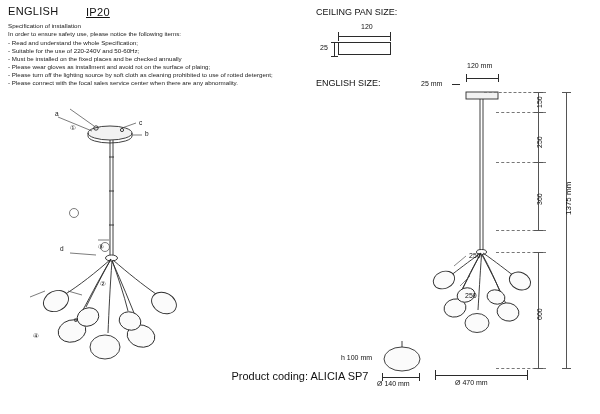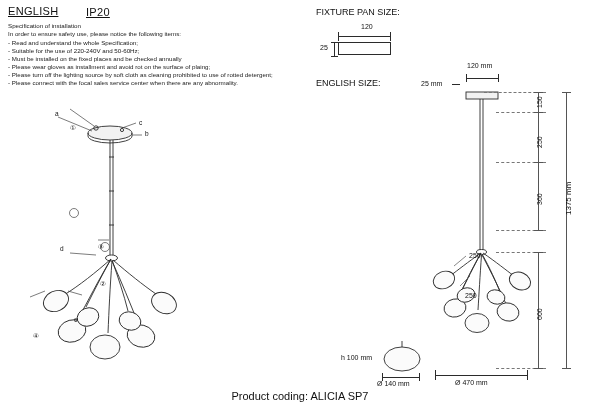--- a/index.html
+++ b/index.html
@@ -19,33 +19,33 @@
   .vline{width:1px;}
   .thin{background:#555;}
   .dash-h{position:absolute;height:0;border-top:1px dashed #777;}
   svg{display:block;overflow:visible;}
   .code{font-size:11px;text-align:center;width:100%;}
   .rot{transform-origin:0 0;}
 </style>
 </head>
 <body>
 
-<div class="abs hdr" style="left:8px;top:5px;text-decoration:underline;">ENGLISH</div>
+<div class="abs hdr" style="left:8px;top:5px;">ENGLISH</div>
 <div class="abs hdr" style="left:86px;top:6px;text-decoration:underline;">IP20</div>
 
 <div class="abs t" style="left:8px;top:22px;">Specification of installation</div>
 <div class="abs t" style="left:8px;top:30px;">In order to ensure safety use, please notice the following items:</div>
 <div class="abs t" style="left:8px;top:39px;">- Read and understand the whole Specification;</div>
 <div class="abs t" style="left:8px;top:47px;">- Suitable for the use of 220-240V and 50-60Hz;</div>
 <div class="abs t" style="left:8px;top:55px;">- Must be installed on the fixed places and be checked annually</div>
 <div class="abs t" style="left:8px;top:63px;">- Please wear gloves as installment and avoid rot on the surface of plaing;</div>
 <div class="abs t" style="left:8px;top:71px;">- Please turn off the lighting source by soft cloth as cleaning prohibited to use of rotted detergent;</div>
 <div class="abs t" style="left:8px;top:79px;">- Please connect with the focal sales service center when there are any abnormality.</div>
 
-<div class="abs t9" style="left:316px;top:7px;">FIXTURE PAN  SIZE:</div>
+<div class="abs t9" style="left:316px;top:7px;">CEILING PAN  SIZE:</div>
 
 <div class="abs t7" style="left:361px;top:23px;">120</div>
 
 <div class="line hline" style="left:338px;top:36px;width:52px;"></div>
 <div class="line vline" style="left:338px;top:32px;height:9px;"></div>
 <div class="line vline" style="left:390px;top:32px;height:9px;"></div>
 
 <svg class="abs" style="left:338px;top:42px;" width="54" height="14">
   <rect x="0.5" y="0.5" width="52" height="12" fill="#ffffff" stroke="#2b2b2b" stroke-width="1"></rect>
 </svg>
@@ -199,13 +199,13 @@
 <svg class="abs" style="left:380px;top:345px;" width="48" height="30">
   <ellipse cx="22" cy="14" rx="18" ry="12" fill="#fbfbfb" stroke="#2b2b2b" stroke-width="0.9"></ellipse>
   <line x1="22" y1="2" x2="22" y2="-4" stroke="#2b2b2b" stroke-width="0.9"></line>
 </svg>
 <div class="abs t7" style="left:341px;top:354px;">h 100 mm</div>
 <div class="line hline" style="left:382px;top:377px;width:37px;"></div>
 <div class="line vline" style="left:382px;top:373px;height:8px;"></div>
 <div class="line vline" style="left:419px;top:373px;height:8px;"></div>
 <div class="abs t7" style="left:377px;top:380px;">Ø 140 mm</div>
 
-<div class="abs code" style="left:0;top:370px;margin-top:20px;">Product coding: ALICIA SP7</div>
+<div class="abs code" style="left:0;top:370px;">Product coding: ALICIA SP7</div>
 
 </body></html>

